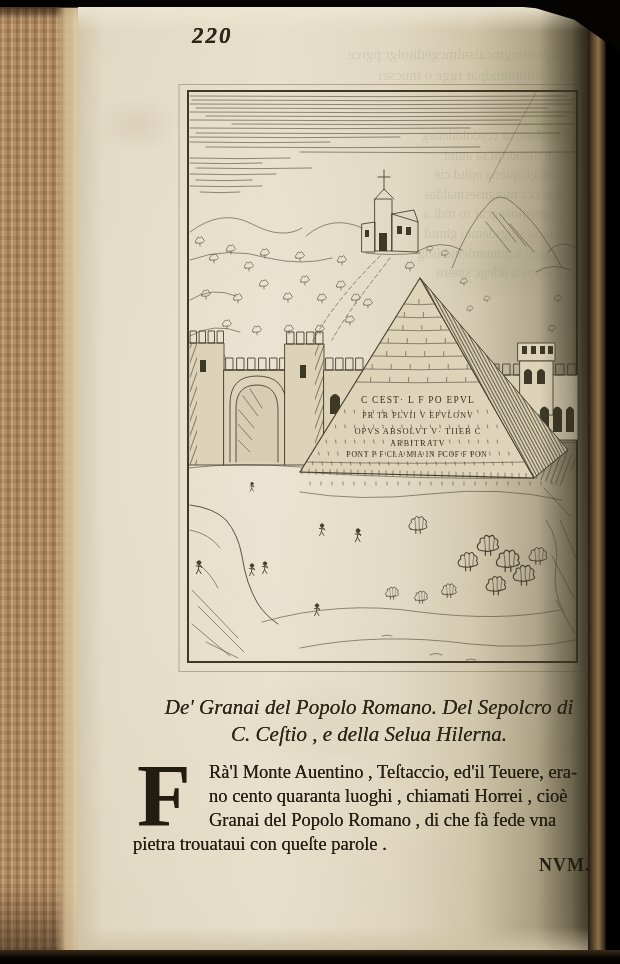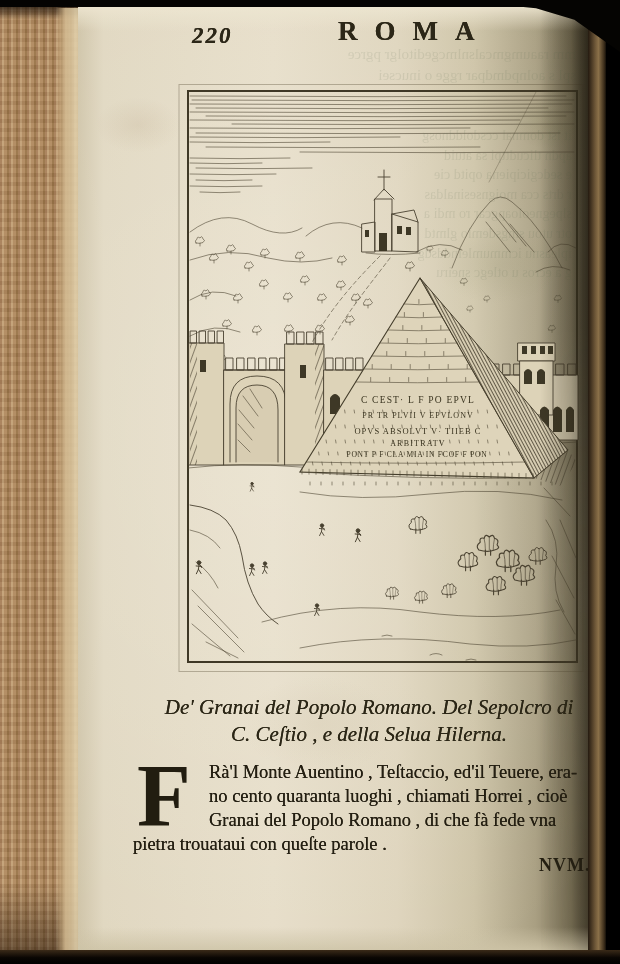--- a/index.html
+++ b/index.html
@@ -74,21 +74,20 @@
   <div id="fore-edge-light"></div>
 
   <div id="page"></div>
 
   <div class="bleed" id="bleedA">
       <div> mm raaumgmcalsnlmcgeditolgr pgrce</div>
       <div>spl s aolnpdmdpar  rgge o inucsei </div>
     </div>
 
   <div class="folio">220</div>
-  <div class="running-title">ROMA</div>
 
   <svg id="eng" width="410" height="592" viewBox="176 82 410 592">
     <defs>
       <pattern id="h1" width="3" height="3" patternUnits="userSpaceOnUse" patternTransform="rotate(-28)">
         <line x1="1.5" y1="0" x2="1.5" y2="3" stroke="#453e2d" stroke-width="0.8"></line>
       </pattern>
       <pattern id="h2" width="5" height="5" patternUnits="userSpaceOnUse" patternTransform="rotate(20)">
         <line x1="2.5" y1="0" x2="2.5" y2="5" stroke="#4a4231" stroke-width="0.6"></line>
       </pattern>
       <g id="tuftg" class="lnf">

